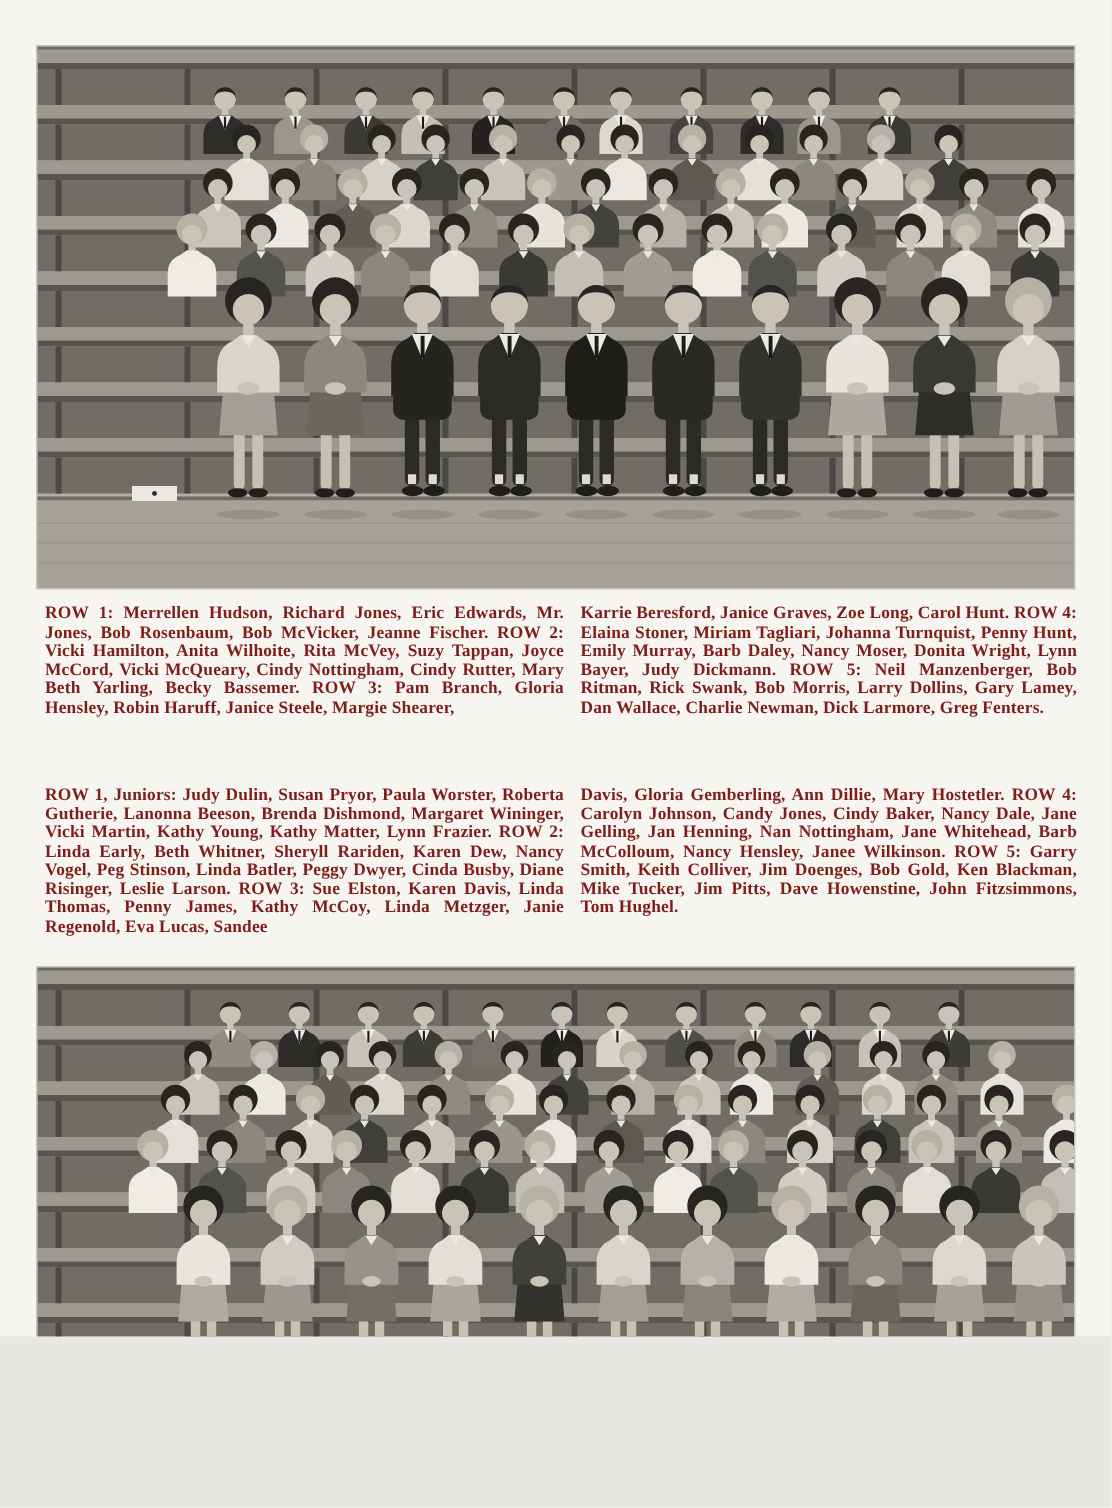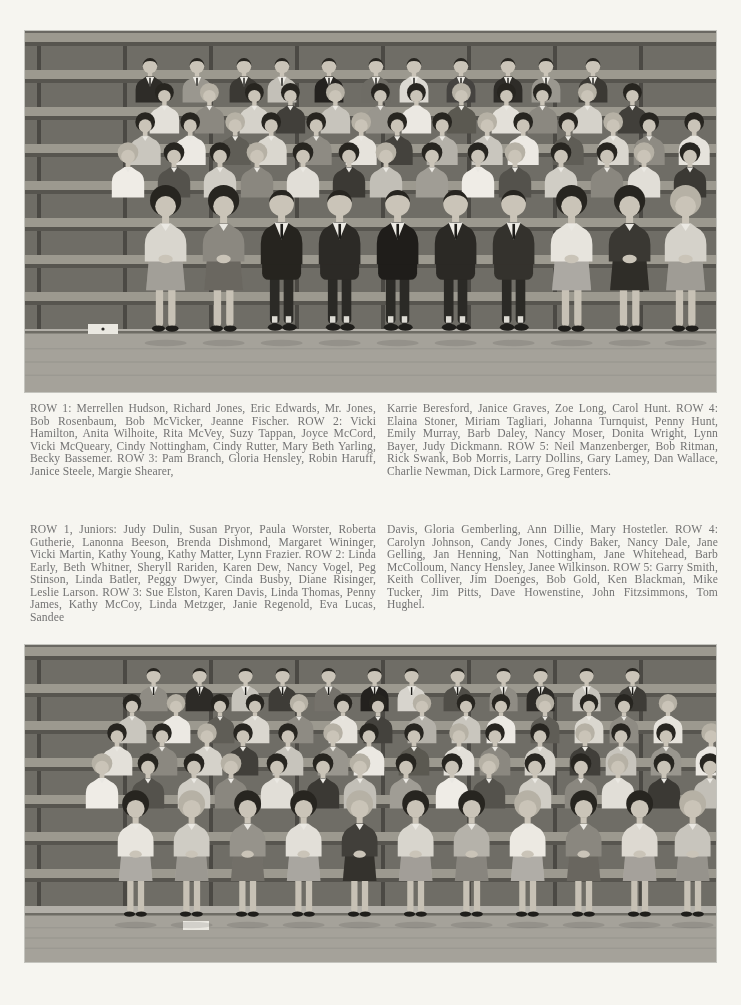--- a/index.html
+++ b/index.html
@@ -1,18 +1,18 @@
 <!DOCTYPE html>
 <html><head>
 <meta charset="utf-8">
 <style>
   html,body{margin:0;padding:0;}
   body{background:#e8e7e3;}
-  .page{position:relative;width:741px;height:1005px;margin:0 auto;background:#f6f5f0;
-        font-family:"Liberation Serif", serif;color:#737373;overflow:hidden;}
+  .page{position:relative;width:741px;height:891px;margin:0 auto;background:#f6f5f0;
+        font-family:"Liberation Serif", serif;color:#7f1d1d;overflow:hidden;font-weight:bold;}
   .photo{position:absolute;left:25px;margin:0;outline:1px solid rgba(70,68,62,.28);background:#b3b0a9;}
   .photo-top{top:31px;width:691px;height:361px;}
   .photo-bottom{top:645px;width:691px;height:317px;}
   .photo svg{display:block;width:100%;height:100%;}
   .caption{position:absolute;left:30px;width:688px;display:flex;gap:11px;}
   .caption-1{top:403px;}
   .caption-2{top:524px;justify-content:center;}
   .caption p{margin:0;text-align:justify;font-size:11.6px;line-height:12.55px;letter-spacing:.12px;}
   .colL{flex:0 0 346px;}
   .colR{flex:1 1 auto;}

